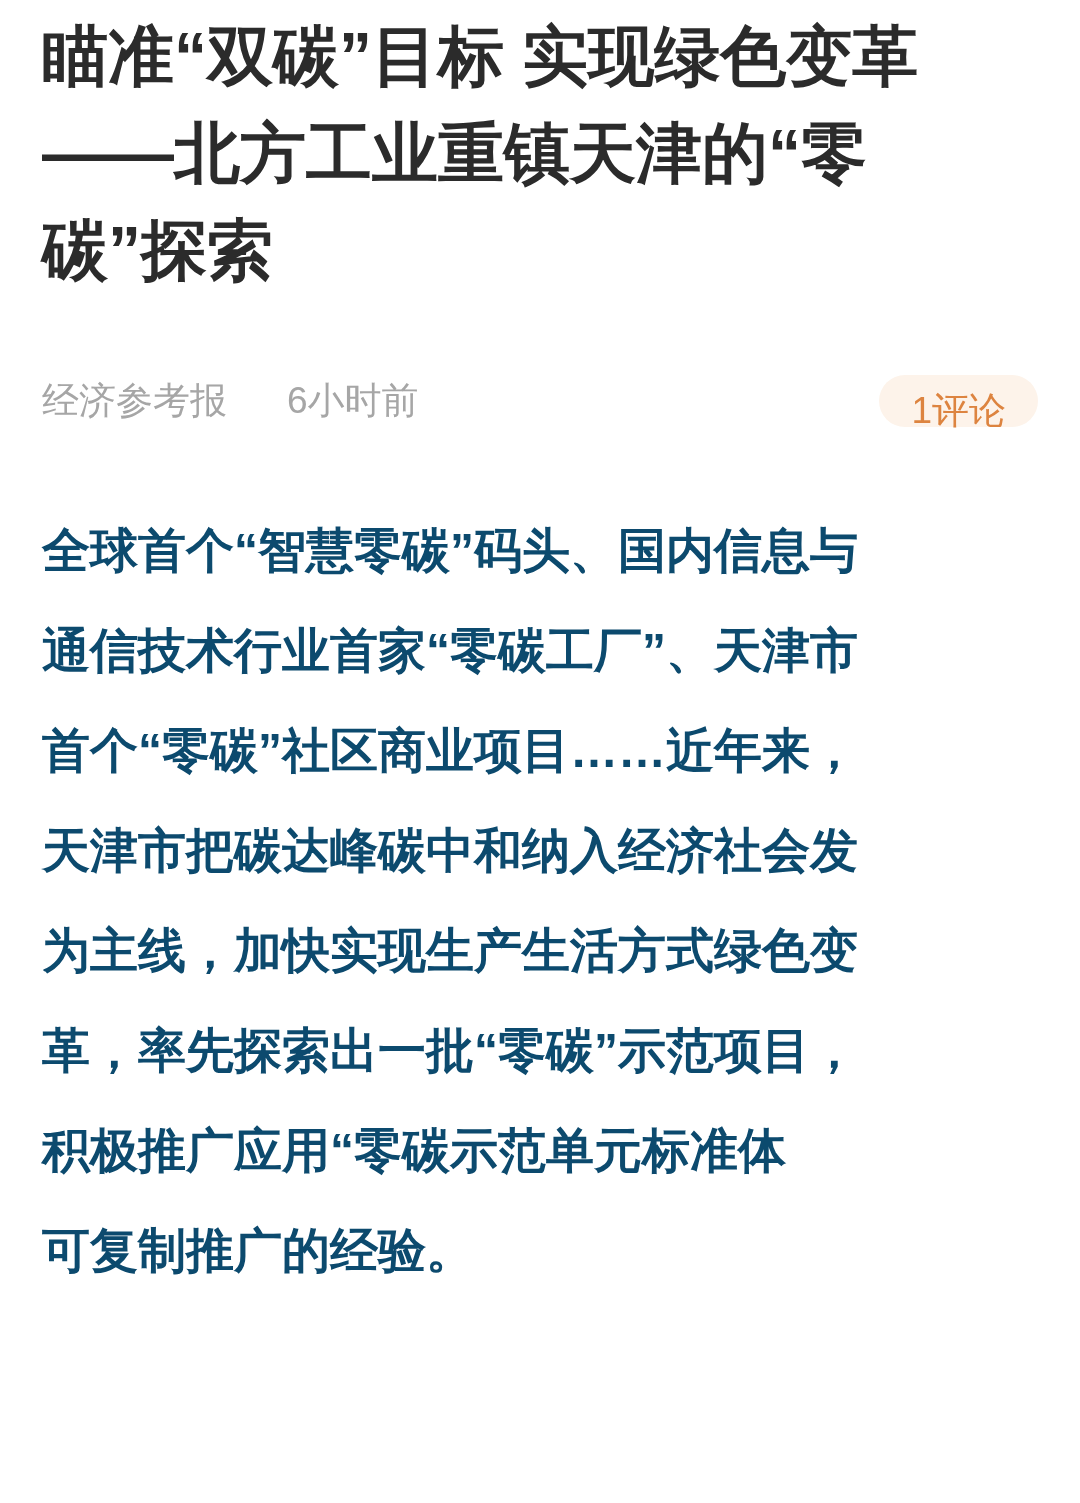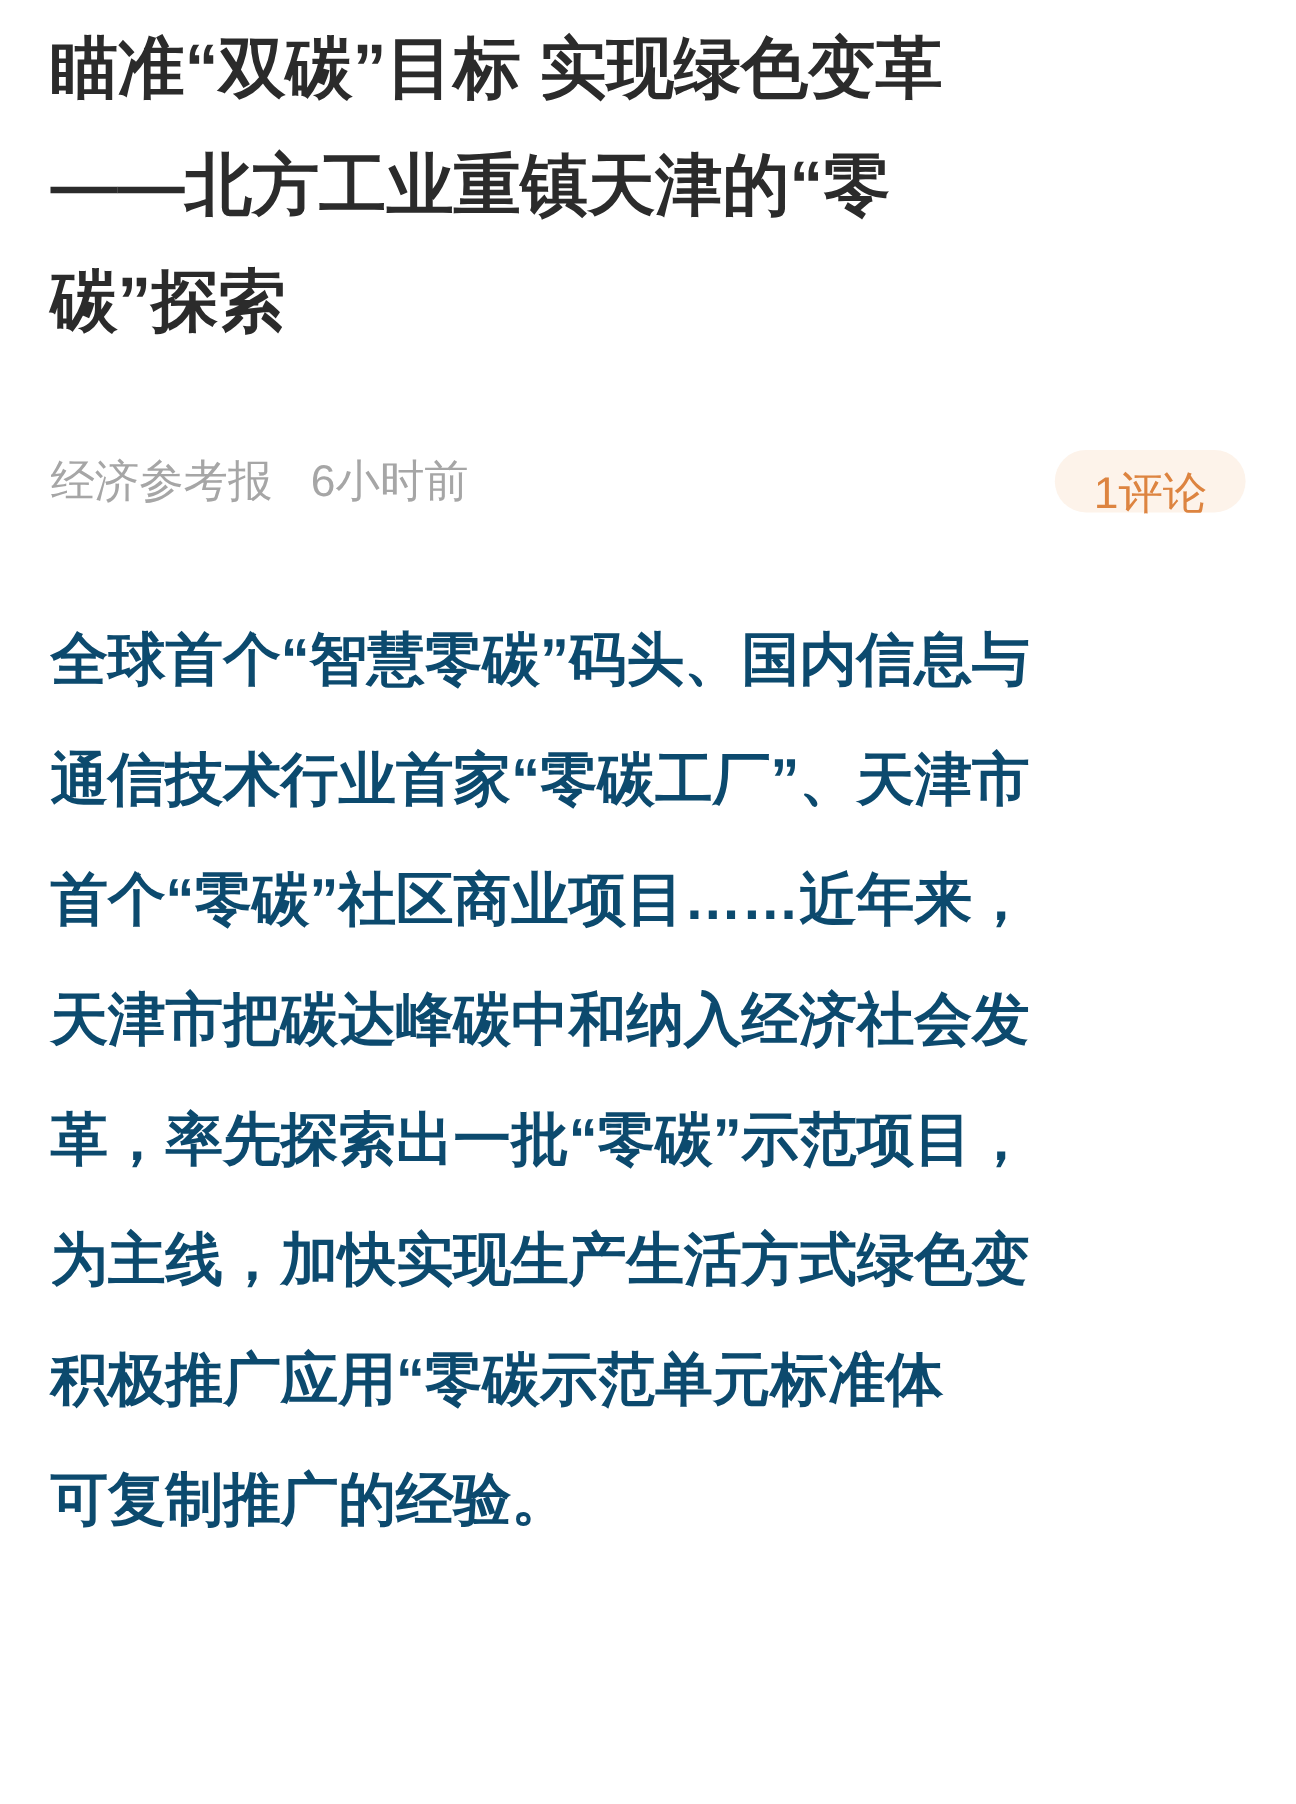--- a/index.html
+++ b/index.html
@@ -15,42 +15,42 @@
   }
   .page {
     box-sizing: border-box;
     width: 1080px;
     height: 1503px;
     padding: 0 42px;
     background: #ffffff;
   }
   .article-title {
     margin-top: 8px;
-    font-size: 56px;
+    font-size: 66px;
     line-height: 97px;
     font-weight: 700;
     color: #2b2b2b;
     letter-spacing: 0;
   }
   .title-line {
     white-space: nowrap;
   }
   .meta-row {
     margin-top: 66px;
     height: 72px;
     display: flex;
     align-items: center;
     font-size: 37px;
     color: #a6a6a6;
   }
   .meta-source {
     white-space: nowrap;
   }
   .meta-time {
-    margin-left: 32px;
+    margin-left: 60px;
     white-space: nowrap;
   }
   .comments-badge {
     margin-left: auto;
     height: 52px;
     line-height: 72px;
     padding: 0 32px;
     border-radius: 36px;
     background: #fdf3ea;
     color: #dd8440;
@@ -85,19 +85,19 @@
     <span class="meta-source">经济参考报</span>
     <span class="meta-time">6小时前</span>
     <button class="comments-badge">1评论</button>
   </div>
 
   <div class="article-body">
     <div class="body-line">全球首个“智慧零碳”码头、国内信息与</div>
     <div class="body-line">通信技术行业首家“零碳工厂”、天津市</div>
     <div class="body-line">首个“零碳”社区商业项目……近年来，</div>
     <div class="body-line">天津市把碳达峰碳中和纳入经济社会发</div>
+    <div class="body-line">为主线，加快实现生产生活方式绿色变</div>
     <div class="body-line">革，率先探索出一批“零碳”示范项目，</div>
-    <div class="body-line">为主线，加快实现生产生活方式绿色变</div>
     <div class="body-line">积极推广应用“零碳示范单元标准体</div>
     <div class="body-line">可复制推广的经验。</div>
   </div>
 
 </div>
 
 </body></html>

